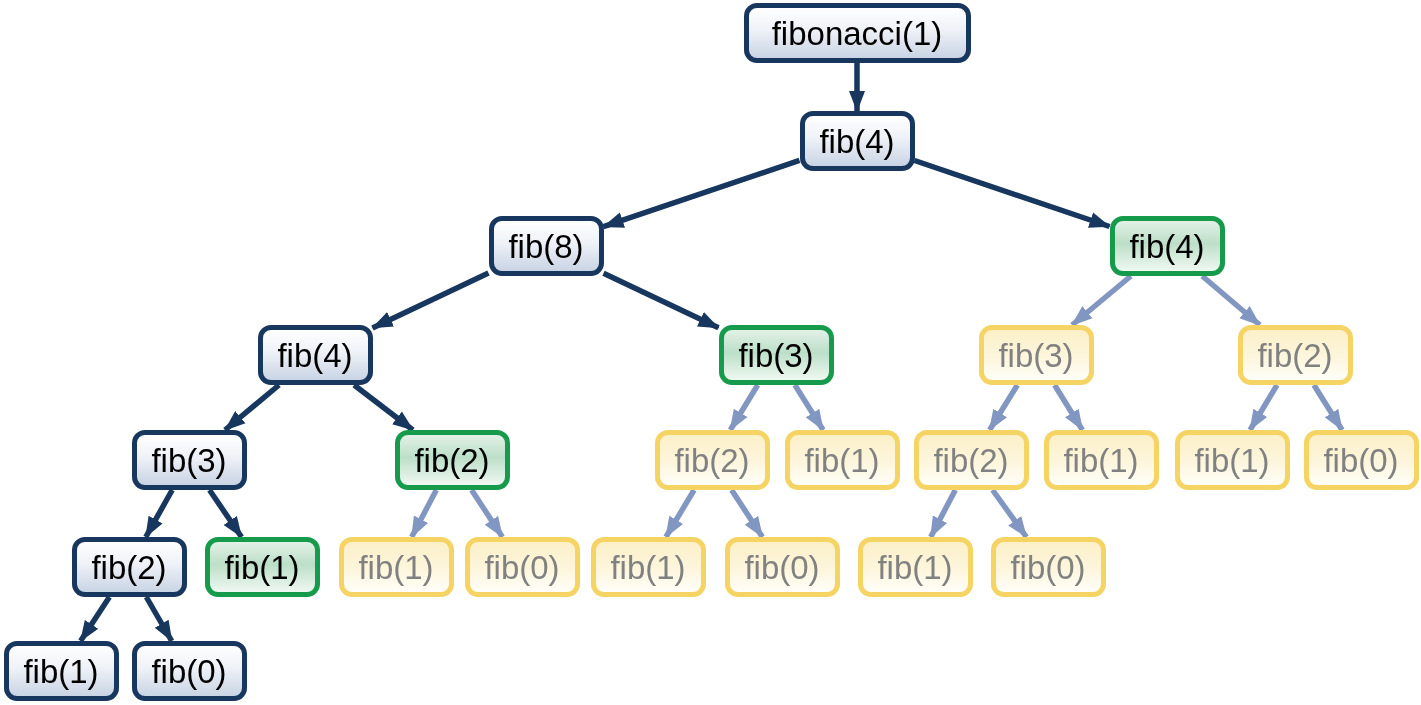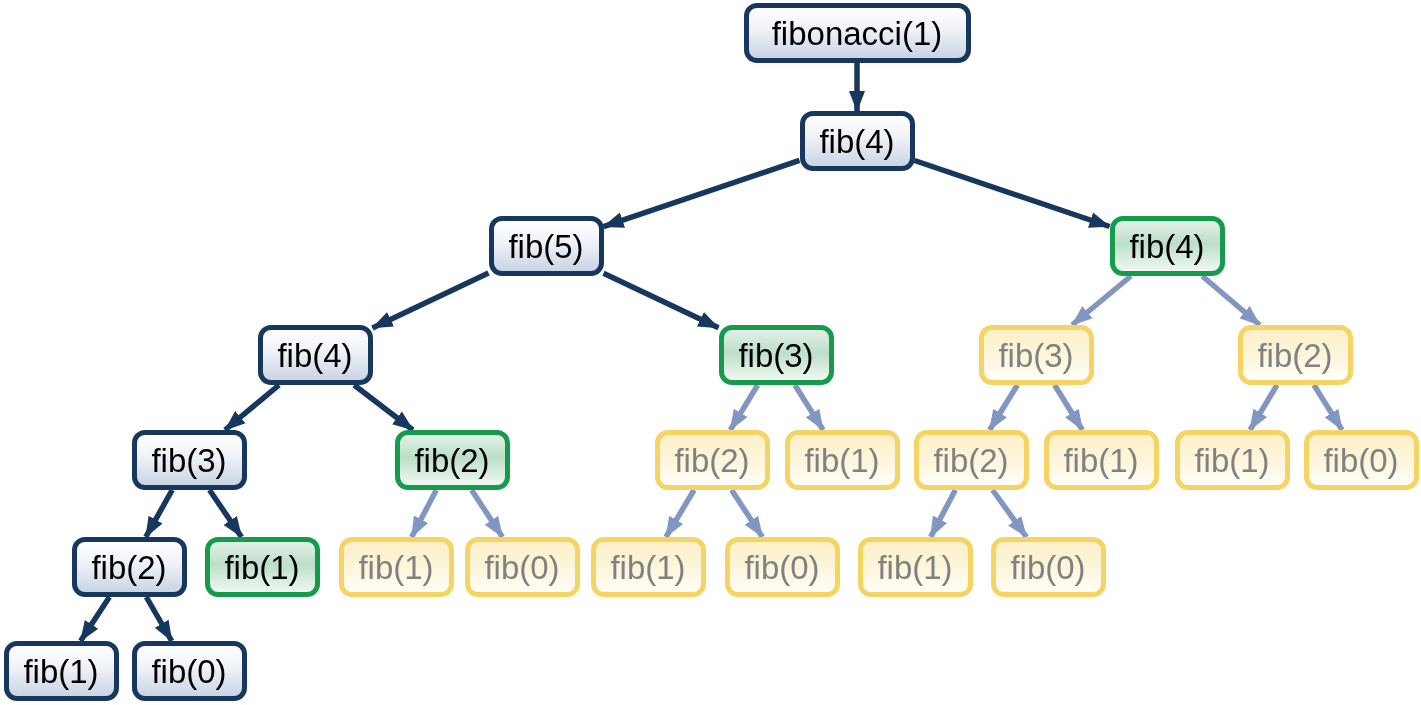--- a/index.html
+++ b/index.html
@@ -86,21 +86,21 @@
         <line x1="1313.9" y1="385.0" x2="1342.1" y2="430.0" stroke="#8296c2" stroke-width="5.5" marker-end="url(#ah-light)"></line>
         <line x1="694.1" y1="490.0" x2="665.9" y2="537.0" stroke="#8296c2" stroke-width="5.5" marker-end="url(#ah-light)"></line>
         <line x1="731.6" y1="490.0" x2="762.4" y2="537.0" stroke="#8296c2" stroke-width="5.5" marker-end="url(#ah-light)"></line>
         <line x1="955.3" y1="490.0" x2="930.7" y2="537.0" stroke="#8296c2" stroke-width="5.5" marker-end="url(#ah-light)"></line>
         <line x1="992.6" y1="490.0" x2="1026.4" y2="537.0" stroke="#8296c2" stroke-width="5.5" marker-end="url(#ah-light)"></line>
       </g>
   </svg>
   <div>
       <div class="node blue" style="left: 743.5px; top: 3px; width: 227px; height: 60px;">fibonacci(1)</div>
       <div class="node blue" style="left: 799.5px; top: 111px; width: 115px; height: 60px;">fib(4)</div>
-      <div class="node blue" style="left: 488.5px; top: 216px; width: 115px; height: 60px;">fib(5)</div>
+      <div class="node blue" style="left: 488.5px; top: 216px; width: 115px; height: 60px;">fib(8)</div>
       <div class="node green" style="left: 1109.5px; top: 216px; width: 115px; height: 60px;">fib(4)</div>
       <div class="node blue" style="left: 257.5px; top: 325px; width: 115px; height: 60px;">fib(4)</div>
       <div class="node green" style="left: 718.5px; top: 325px; width: 115px; height: 60px;">fib(3)</div>
       <div class="node yellow" style="left: 978.5px; top: 325px; width: 115px; height: 60px;">fib(3)</div>
       <div class="node yellow" style="left: 1237.5px; top: 325px; width: 115px; height: 60px;">fib(2)</div>
       <div class="node blue" style="left: 131.5px; top: 430px; width: 115px; height: 60px;">fib(3)</div>
       <div class="node green" style="left: 394.5px; top: 430px; width: 115px; height: 60px;">fib(2)</div>
       <div class="node yellow" style="left: 654.5px; top: 430px; width: 115px; height: 60px;">fib(2)</div>
       <div class="node yellow" style="left: 784.5px; top: 430px; width: 115px; height: 60px;">fib(1)</div>
       <div class="node yellow" style="left: 913.5px; top: 430px; width: 115px; height: 60px;">fib(2)</div>

